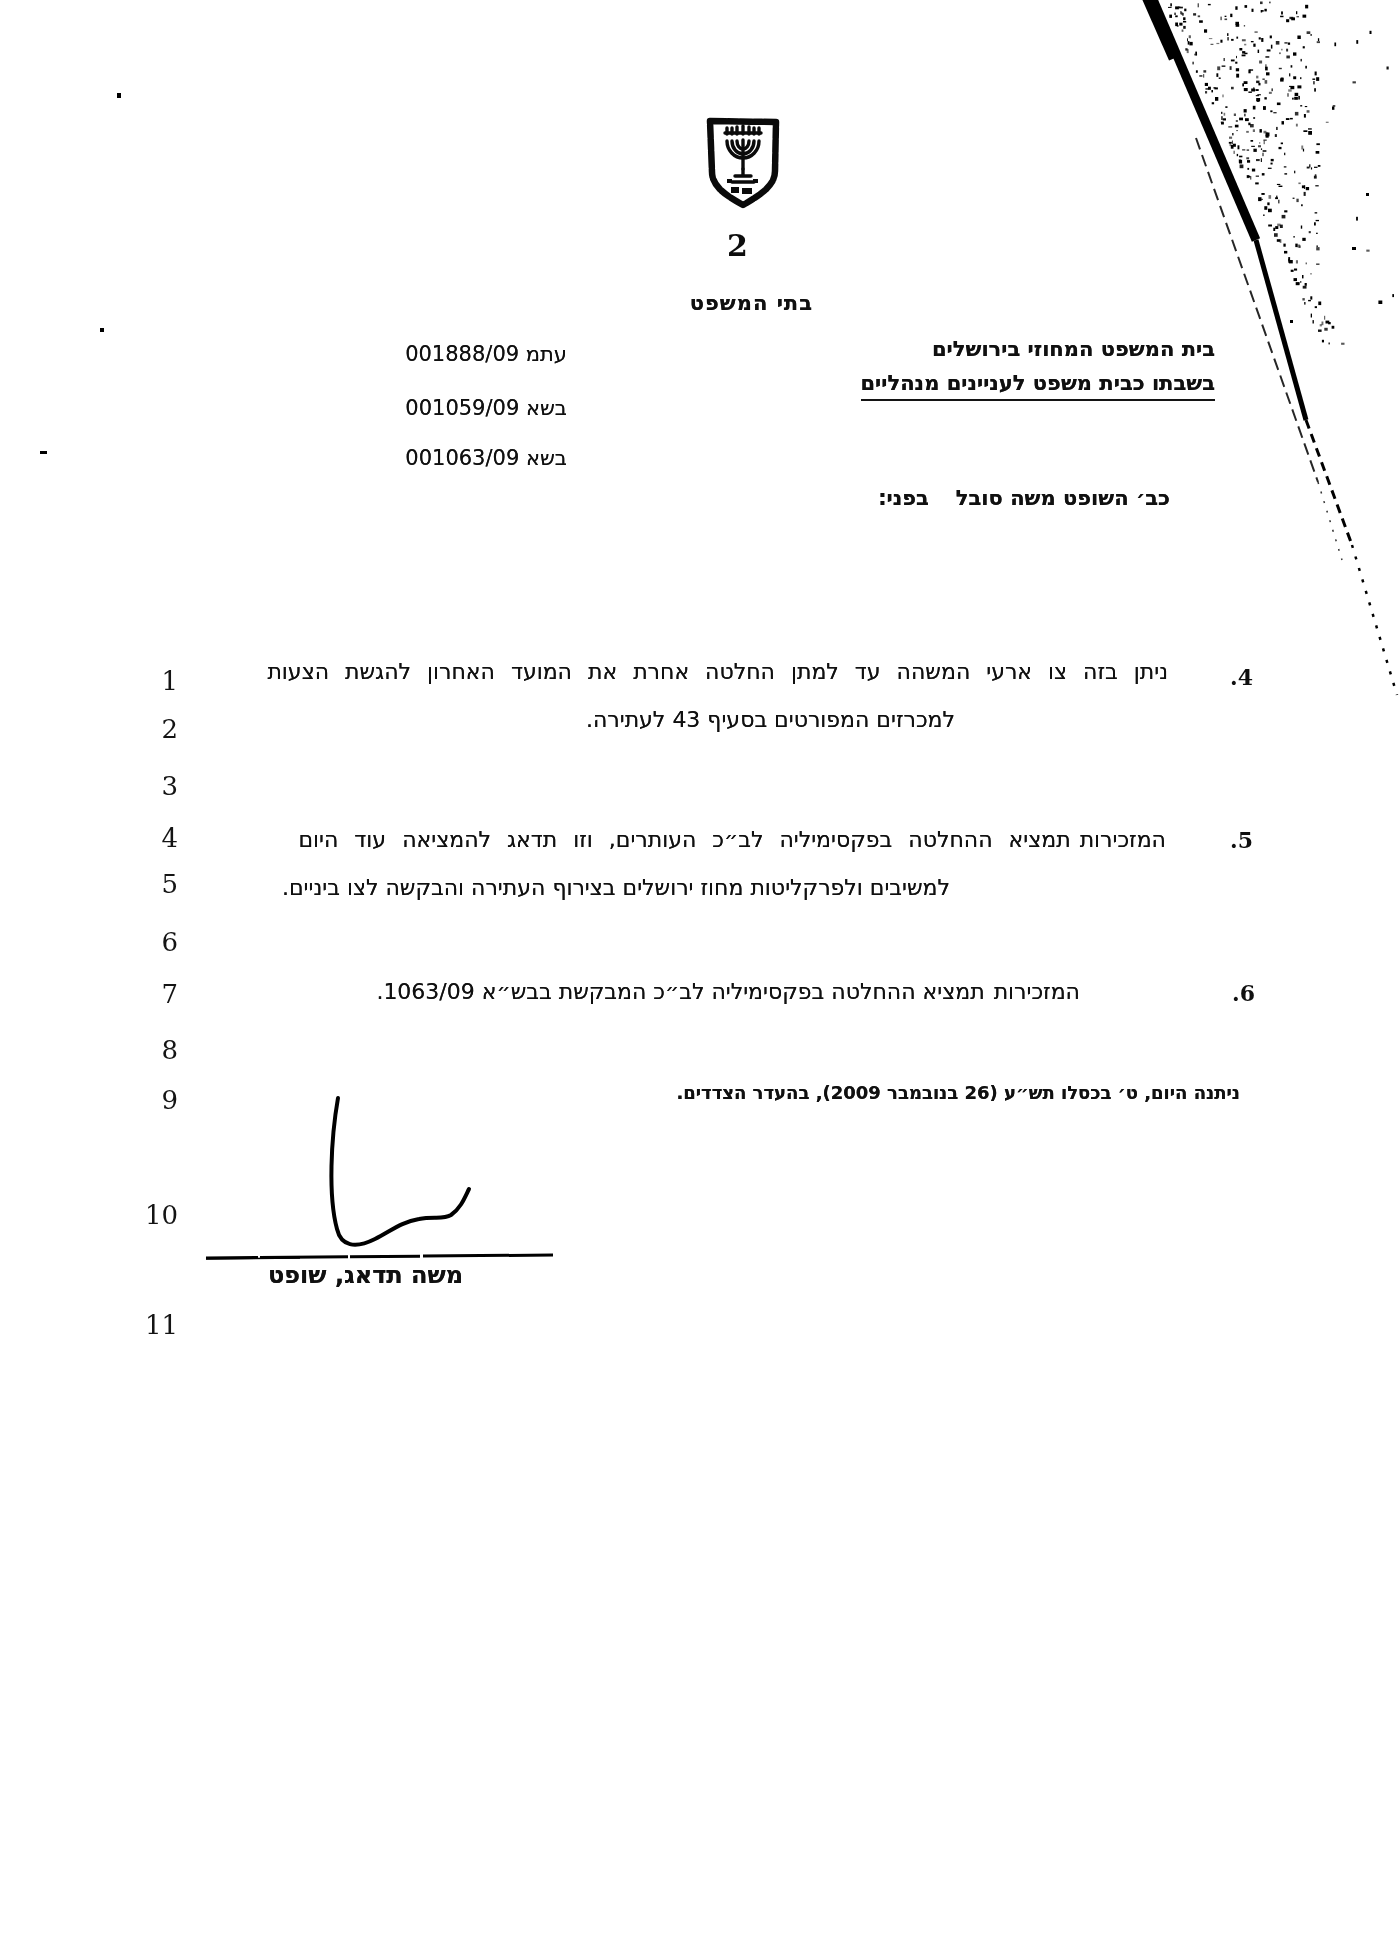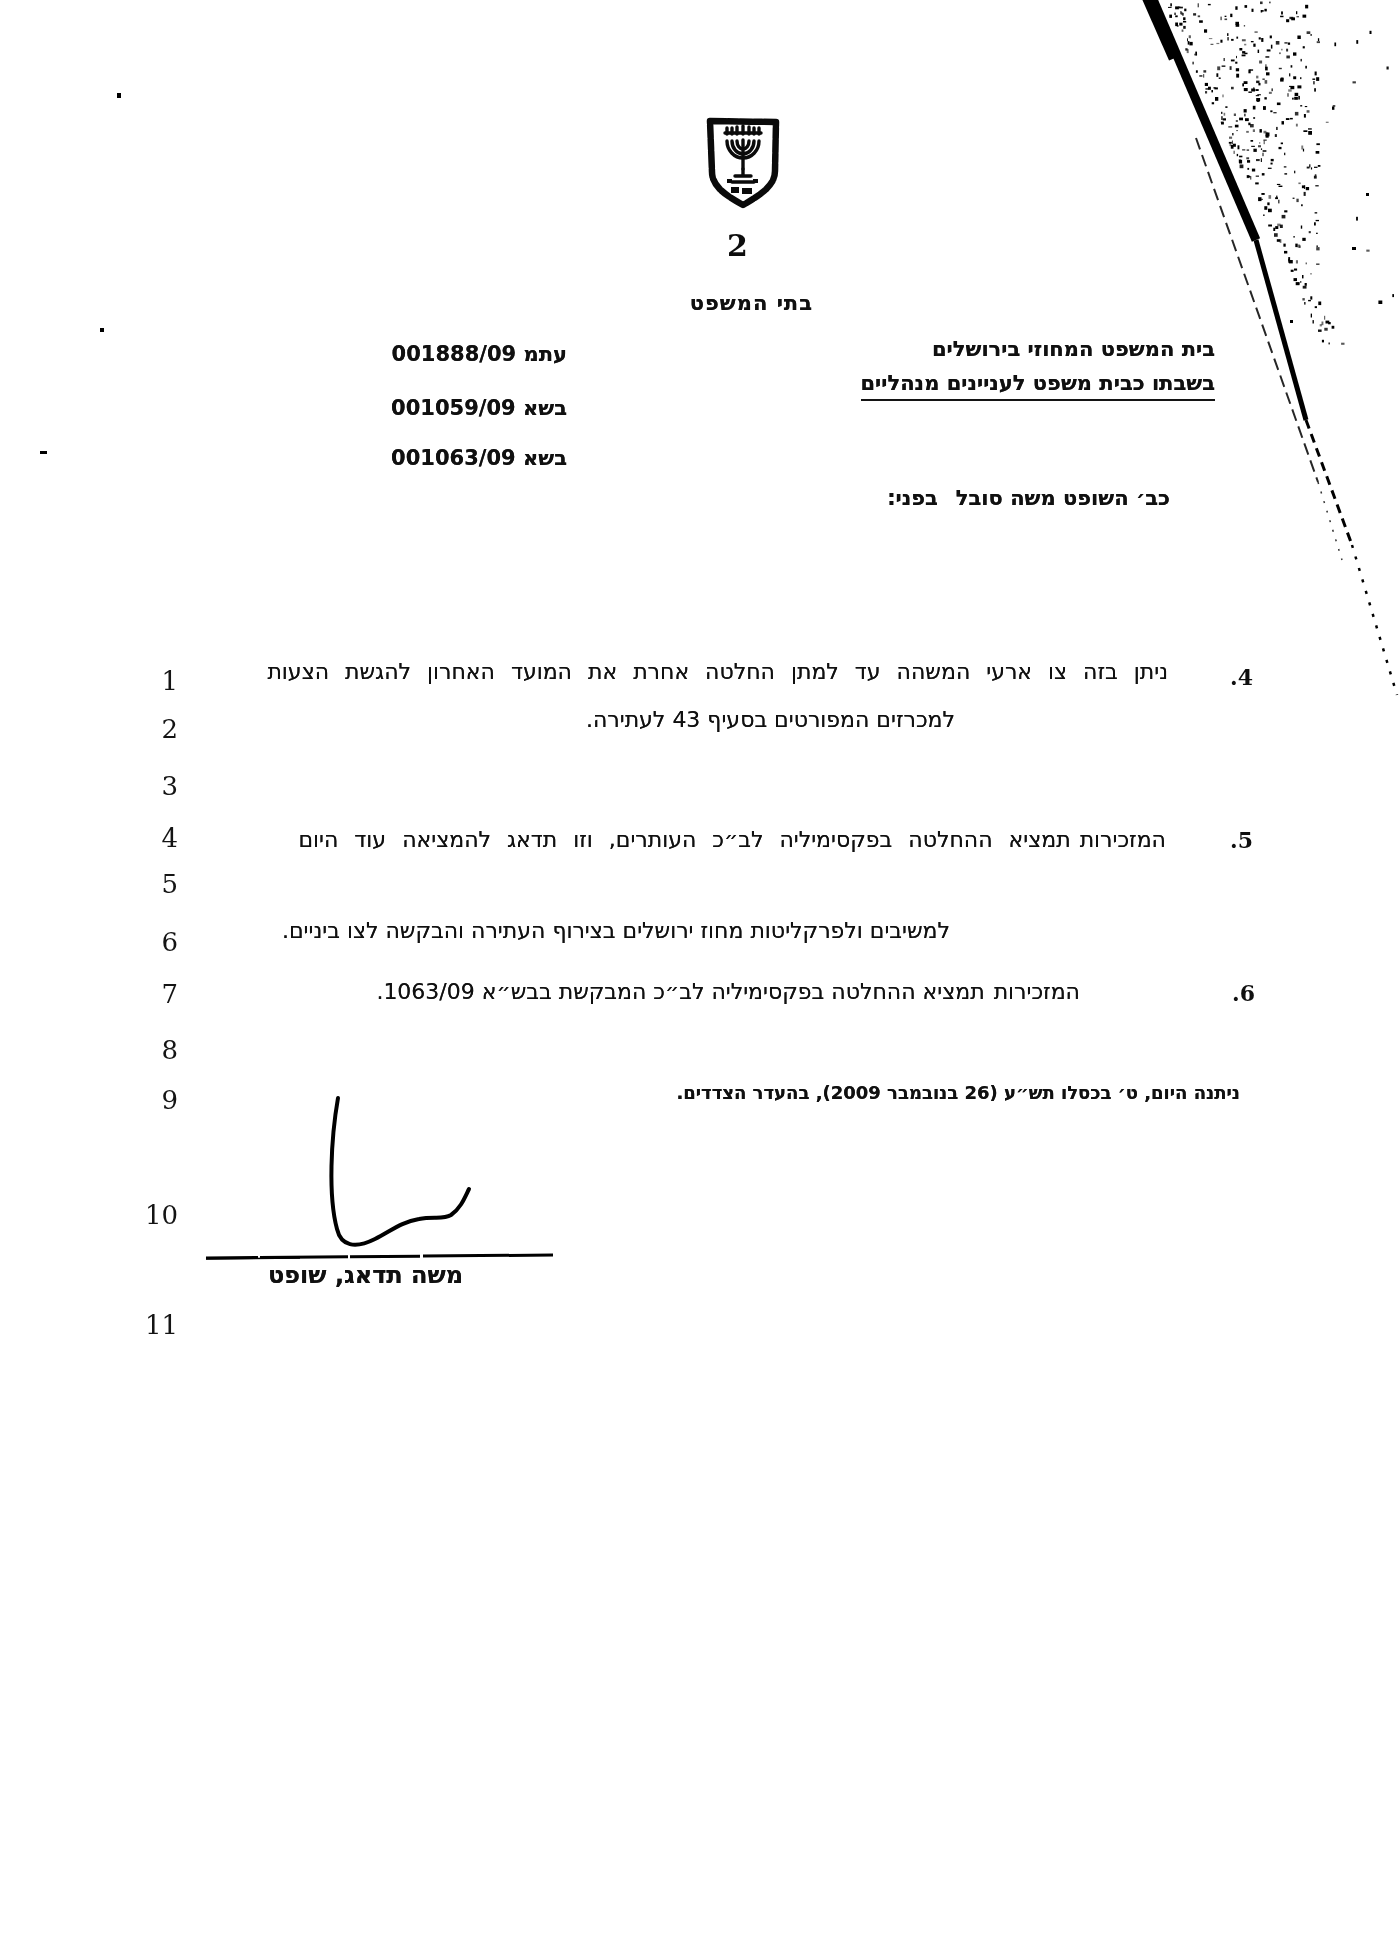--- a/index.html
+++ b/index.html
@@ -5,24 +5,24 @@
   html,body{margin:0;padding:0;}
   body{
     width:1400px;height:1946px;background:#ffffff;position:relative;
     overflow:hidden;font-family:"DejaVu Sans",sans-serif;
   }
   .abs{position:absolute;}
   .heb{
     font-family:"DejaVu Sans",sans-serif;direction:rtl;white-space:nowrap;
     color:#101010;text-shadow:0 0 0.35px rgba(0,0,0,.75);
   }
-  .case-line{font-size:21px;font-weight:bold;}
+  .case-line{font-size:21px;font-weight:normal;}
   .court-line{font-size:21px;font-weight:bold;}
   .capacity{border-bottom:2.5px solid #141414;padding-bottom:4px;}
-  .judge-line{font-size:21px;font-weight:bold;display:flex;flex-direction:row-reverse;gap:18px;}
+  .judge-line{font-size:21px;font-weight:bold;display:flex;flex-direction:row-reverse;gap:27px;}
   .body-line{font-size:22px;}
   .stretch{word-spacing:9px;}
   .lead-u{text-decoration-thickness:2px;text-underline-offset:4px;margin-left:9px;margin-top:16px;}
   .pnum{font-family:"DejaVu Serif",serif;font-size:22px;font-weight:bold;direction:rtl;color:#101010;}
   .page-num{font-family:"DejaVu Serif",serif;font-size:30px;font-weight:bold;color:#0d0d0d;}
   .header-title{font-size:21px;font-weight:bold;letter-spacing:1px;margin-left:17px;}
   .date-line{font-size:18px;font-weight:bold;}
   .sig-name{font-size:24px;font-weight:bold;}
   .lnum{
     font-family:"DejaVu Serif",serif;font-size:26px;color:#141414;
@@ -477,21 +477,21 @@
 </div>
 
 <div class="abs txt pnum" style="right:147px;top:664px;">4.</div>
 <div class="abs txt heb body-line stretch" style="right:232px;top:659px;">ניתן בזה צו ארעי המשהה עד למתן החלטה אחרת את המועד האחרון להגשת הצעות</div>
 <div class="abs txt heb body-line" style="right:445px;top:707px;">למכרזים המפורטים בסעיף 43 לעתירה.</div>
 
 <div class="abs txt pnum" style="right:147px;top:827px;">5.</div>
 <div class="abs txt heb body-line stretch" style="right:234px;top:827px;">
   <span class="lead-u">המזכירות</span><span>תמציא ההחלטה בפקסימיליה לב״כ העותרים, וזו תדאג להמציאה עוד היום</span>
 </div>
-<div class="abs txt heb body-line" style="right:450px;top:918px;">למשיבים ולפרקליטות מחוז ירושלים בצירוף העתירה והבקשה לצו ביניים.</div>
+<div class="abs txt heb body-line" style="right:450px;top:875px;">למשיבים ולפרקליטות מחוז ירושלים בצירוף העתירה והבקשה לצו ביניים.</div>
 
 <div class="abs txt pnum" style="right:145px;top:980px;">6.</div>
 <div class="abs txt heb body-line" style="right:320px;top:979px;">
   <span class="lead-u">המזכירות</span><span>תמציא ההחלטה בפקסימיליה לב״כ המבקשת בבש״א 1063/09.</span>
 </div>
 
 <div class="abs txt heb date-line" style="right:160px;top:1082px;">ניתנה היום, ט׳ בכסלו תש״ע (26 בנובמבר 2009), בהעדר הצדדים.</div>
 
 <div class="abs txt heb sig-name" style="left:268px;top:1261px;">משה תדאג, שופט</div>
 

